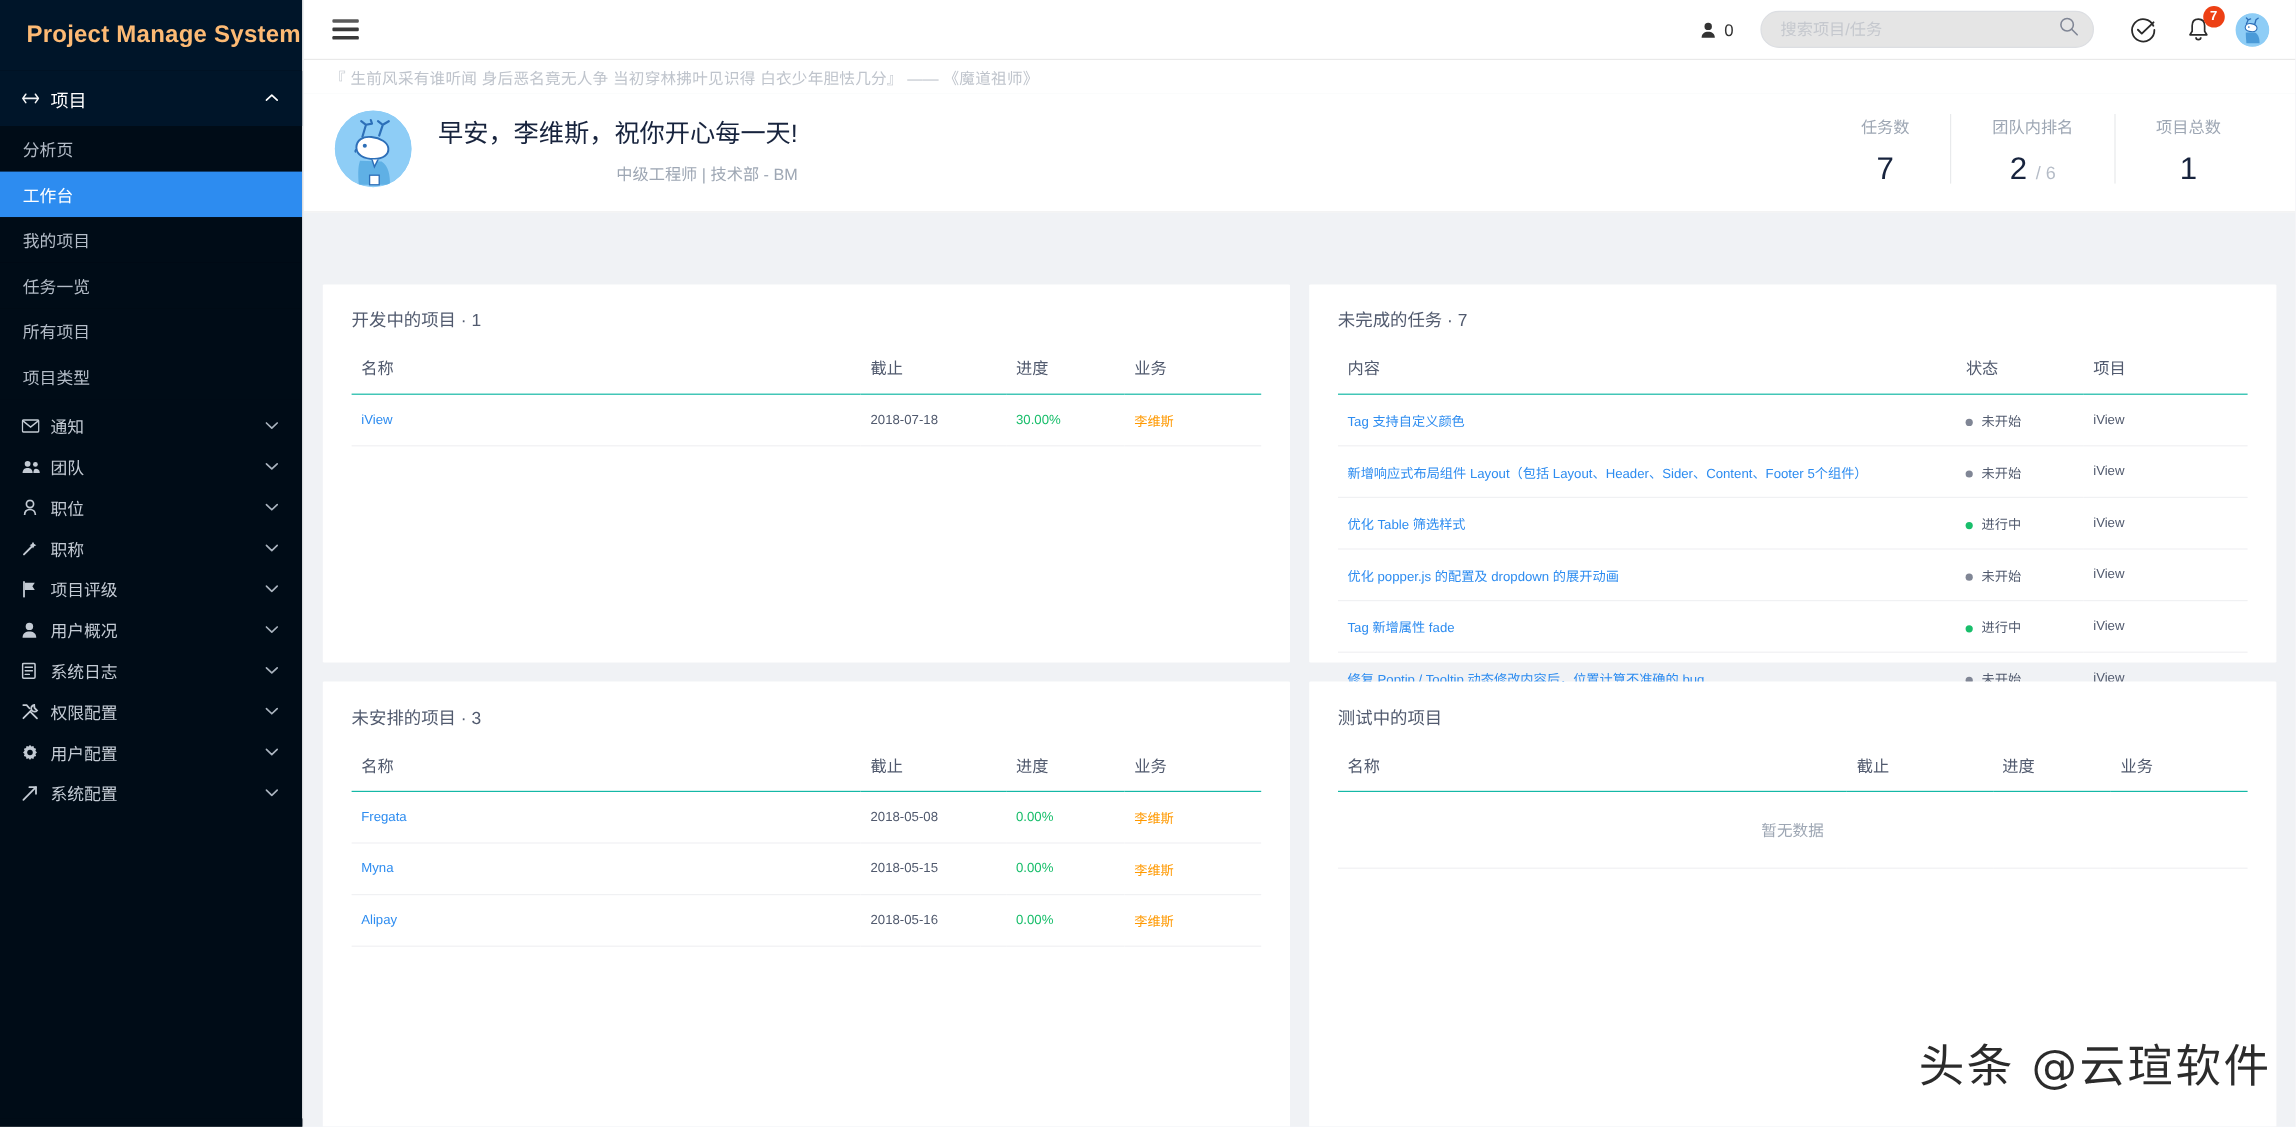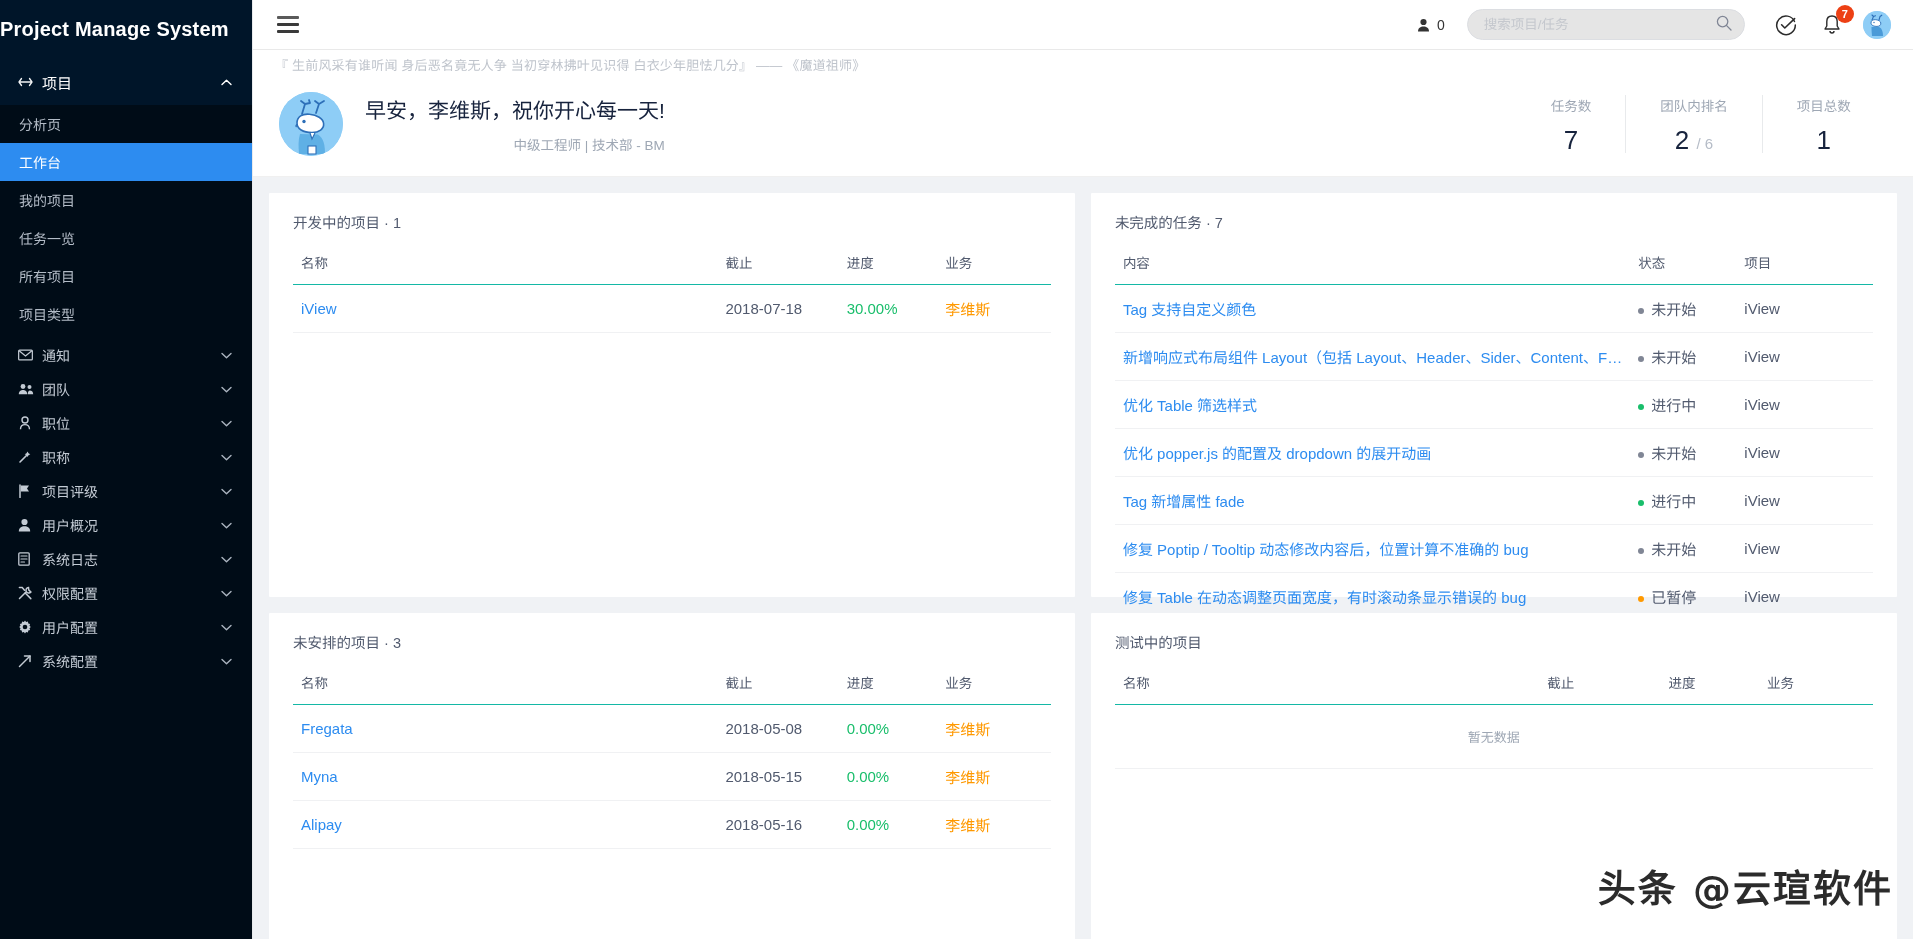--- a/index.html
+++ b/index.html
@@ -15,21 +15,22 @@
   .sidebar {
     width: 252px; flex: 0 0 252px; height: 939px;
     background: #000c17;
     display: flex; flex-direction: column;
     overflow: hidden;
   }
   .brand {
     height: 59px; flex: 0 0 59px;
     background: #001529;
     display: flex; align-items: center;
-    color: #ffffff;
+    padding-left: 22px;
+    color: #fdba74;
     font-size: 20px; font-weight: 600; letter-spacing: .2px;
     white-space: nowrap;
     text-align: center;
   }
   .nav { flex: 1 1 auto; overflow: hidden; }
   .nav-group-title {
     height: 46px; display: flex; align-items: center;
     background: #001529; color: #ffffff;
     padding: 0 20px 0 18px; font-size: 14.5px;
     position: relative;
@@ -116,30 +117,30 @@
   .stat + .stat { border-left: 1px solid #e8eaec; }
   .stat-label { font-size: 13.5px; color: #9ea7b4; }
   .stat-value { font-size: 26px; color: #17233d; font-weight: 300; line-height: 1; }
   .stat-value .sub { font-size: 15px; color: #b5bcc7; }
 
   .cards { padding: 16px 16px 0 16px; display: flex; flex-wrap: wrap; gap: 16px; }
   .card {
     background: #fff; flex: 0 0 calc(50% - 8px);
     border-radius: 1px; padding: 18px 24px 10px 24px;
   }
-  .card.top { height: 404px; }
+  .card.top { height: 315px; margin-top: 44px; }
   .card.bottom { height: 372px; }
   .card-title { font-size: 14.5px; color: #515a6e; margin-bottom: 14px; }
   table { width: 100%; border-collapse: collapse; table-layout: fixed; }
   thead th {
     font-size: 13.5px; color: #515a6e; font-weight: 400; text-align: left;
     padding: 6px 8px 12px 8px; border-bottom: 1px solid #14b8a6;
   }
   tbody td {
-    font-size: 15px; padding: 13px 8px; border-bottom: 1px solid #f0f1f3;
+    font-size: 11px; padding: 13px 8px; border-bottom: 1px solid #f0f1f3;
     color: #515a6e; white-space: nowrap; overflow: hidden; text-overflow: ellipsis;
   }
   tbody tr:last-child td { border-bottom: 1px solid #f0f1f3; }
   .lnk { color: #2d8cf0; cursor: pointer; }
   .pct { color: #19be6b; }
   .biz { color: #ff9900; }
   .dot { display:inline-block; width: 6px; height: 6px; border-radius:50%; margin-right: 7px; vertical-align: middle; }
   .dot-grey { background: #808695; }
   .dot-green { background: #19be6b; }
   .dot-orange { background: #ff9900; }
@@ -148,21 +149,21 @@
   .col-name { width: 56%; }
   .col-due { width: 16%; }
   .col-prog { width: 13%; }
   .col-biz { width: 15%; }
   .col-content { width: 68%; }
   .col-status { width: 14%; }
   .col-proj { width: 18%; }
 
   .watermark {
     position: absolute; right: 20px; bottom: 26px;
-    font-size: 38px; font-weight: 700; color: #1a1a1a;
+    font-size: 38px; font-weight: 400; color: #1a1a1a;
     letter-spacing: 2px; opacity: .92; pointer-events: none;
     font-family: "DejaVu Sans", sans-serif;
   }
   .bottom-strip { position:absolute; left:0; bottom:0; width: 252px; height: 7px; background: #000c17; }
 </style>
 </head>
 <body>
 
 <div class="app">
 

